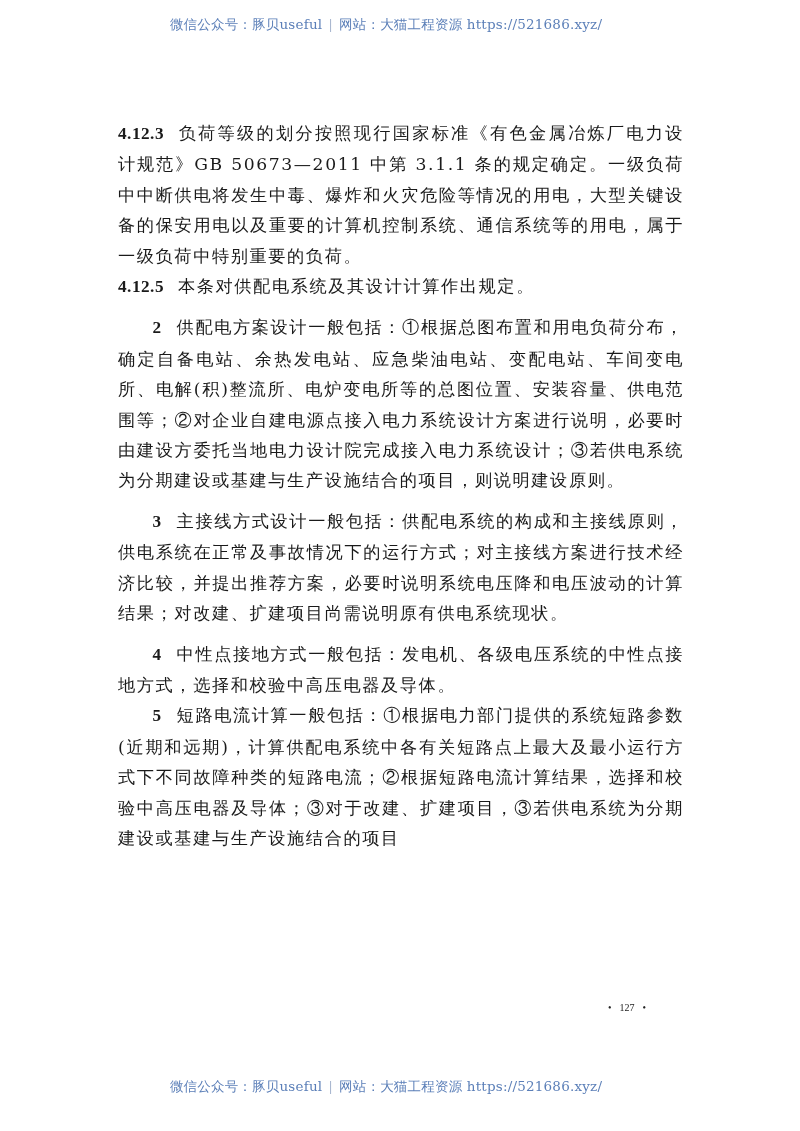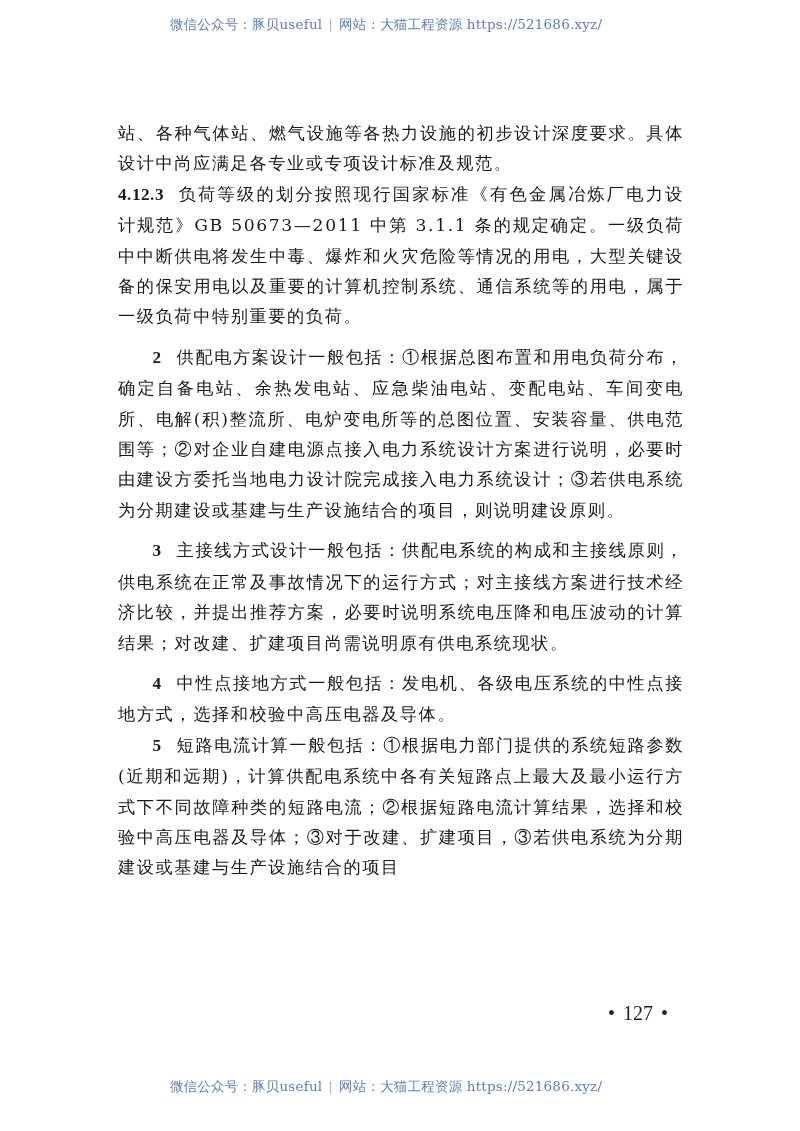--- a/index.html
+++ b/index.html
@@ -25,40 +25,42 @@
   .section-title {
     text-align: center; font-weight: bold; font-size: 17.5px;
     margin: 14px 0 14px 0; letter-spacing: 2px;
   }
   .section-title .num { margin-right: 18px; font-family: "Liberation Serif", serif; }
   .section-title .gap { display: inline-block; width: 36px; }
   .clause-no { font-weight: bold; font-family: "Liberation Serif", serif; margin-right: 14px; letter-spacing: 0.5px; }
   .item-no { font-weight: bold; font-family: "Liberation Serif", serif; margin-right: 14px; }
   .spaced { margin-top: 10px; }
   .page-number {
-    position: absolute; left: 600px; top: 1002px; font-size: 20px;
+    position: absolute; left: 600px; top: 1002px; font-size: 10px;
     font-family: "Liberation Serif", serif; color: #222;
   }
   .dot { margin: 0 8px; }
 </style>
 </head>
 <body>
 
 <div class="watermark wm-top">
   <span>微信公众号：豚贝useful</span><span class="wm-sep">|</span><span>网站：大猫工程资源 https://521686.xyz/</span>
 </div>
 
 <div class="page">
-  <p class="para">站、各种气体站、燃气设施等各热力设施的初步设计深度要求。具体设计中尚应满足各专业或专项设计标准及规范。</p>
 
 
   <p class="para">
     <span class="clause-no">4.12.3</span><span>负荷等级的划分按照现行国家标准《有色金属冶炼厂电力设计规范》GB 50673—2011 中第 3.1.1 条的规定确定。一级负荷中中断供电将发生中毒、爆炸和火灾危险等情况的用电，大型关键设备的保安用电以及重要的计算机控制系统、通信系统等的用电，属于一级负荷中特别重要的负荷。</span>
   </p>
 
+  <p class="para">
+    <span class="clause-no">4.12.5</span><span>本条对供配电系统及其设计计算作出规定。</span>
+  </p>
 
   <p class="para indent spaced">
     <span class="item-no">2</span><span>供配电方案设计一般包括：①根据总图布置和用电负荷分布，确定自备电站、余热发电站、应急柴油电站、变配电站、车间变电所、电解(积)整流所、电炉变电所等的总图位置、安装容量、供电范围等；②对企业自建电源点接入电力系统设计方案进行说明，必要时由建设方委托当地电力设计院完成接入电力系统设计；③若供电系统为分期建设或基建与生产设施结合的项目，则说明建设原则。</span>
   </p>
 
   <p class="para indent spaced">
     <span class="item-no">3</span><span>主接线方式设计一般包括：供配电系统的构成和主接线原则，供电系统在正常及事故情况下的运行方式；对主接线方案进行技术经济比较，并提出推荐方案，必要时说明系统电压降和电压波动的计算结果；对改建、扩建项目尚需说明原有供电系统现状。</span>
   </p>
 
   <p class="para indent spaced">

